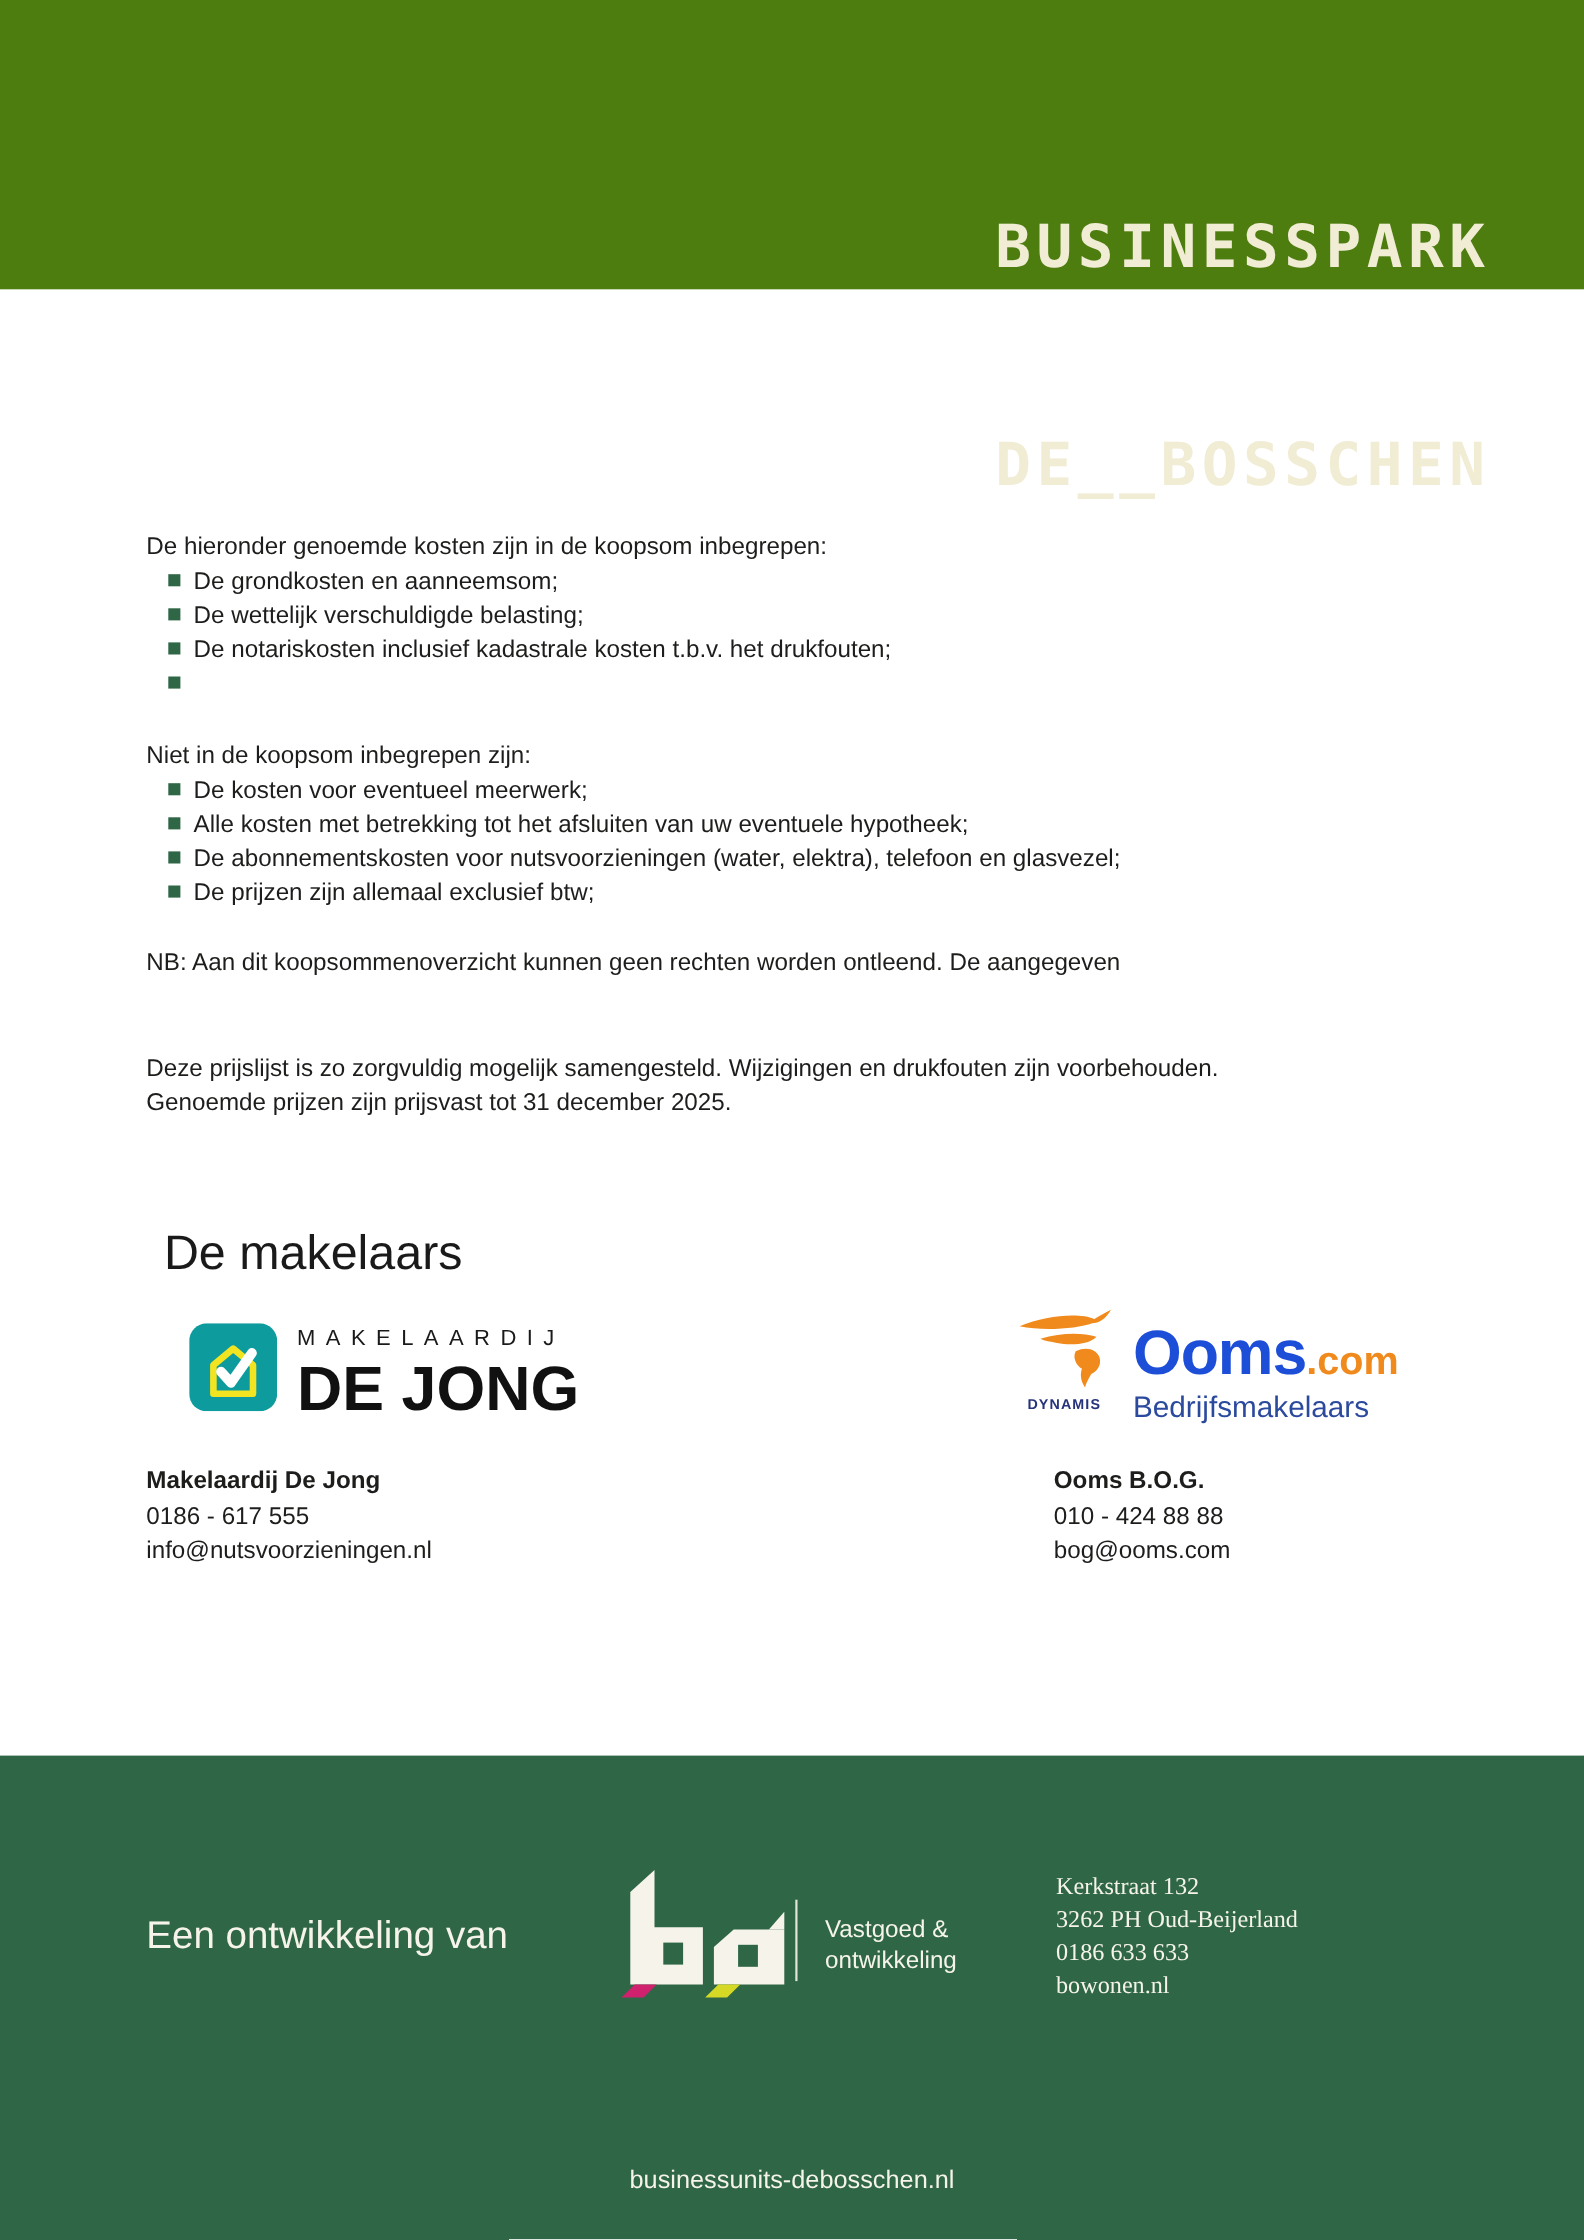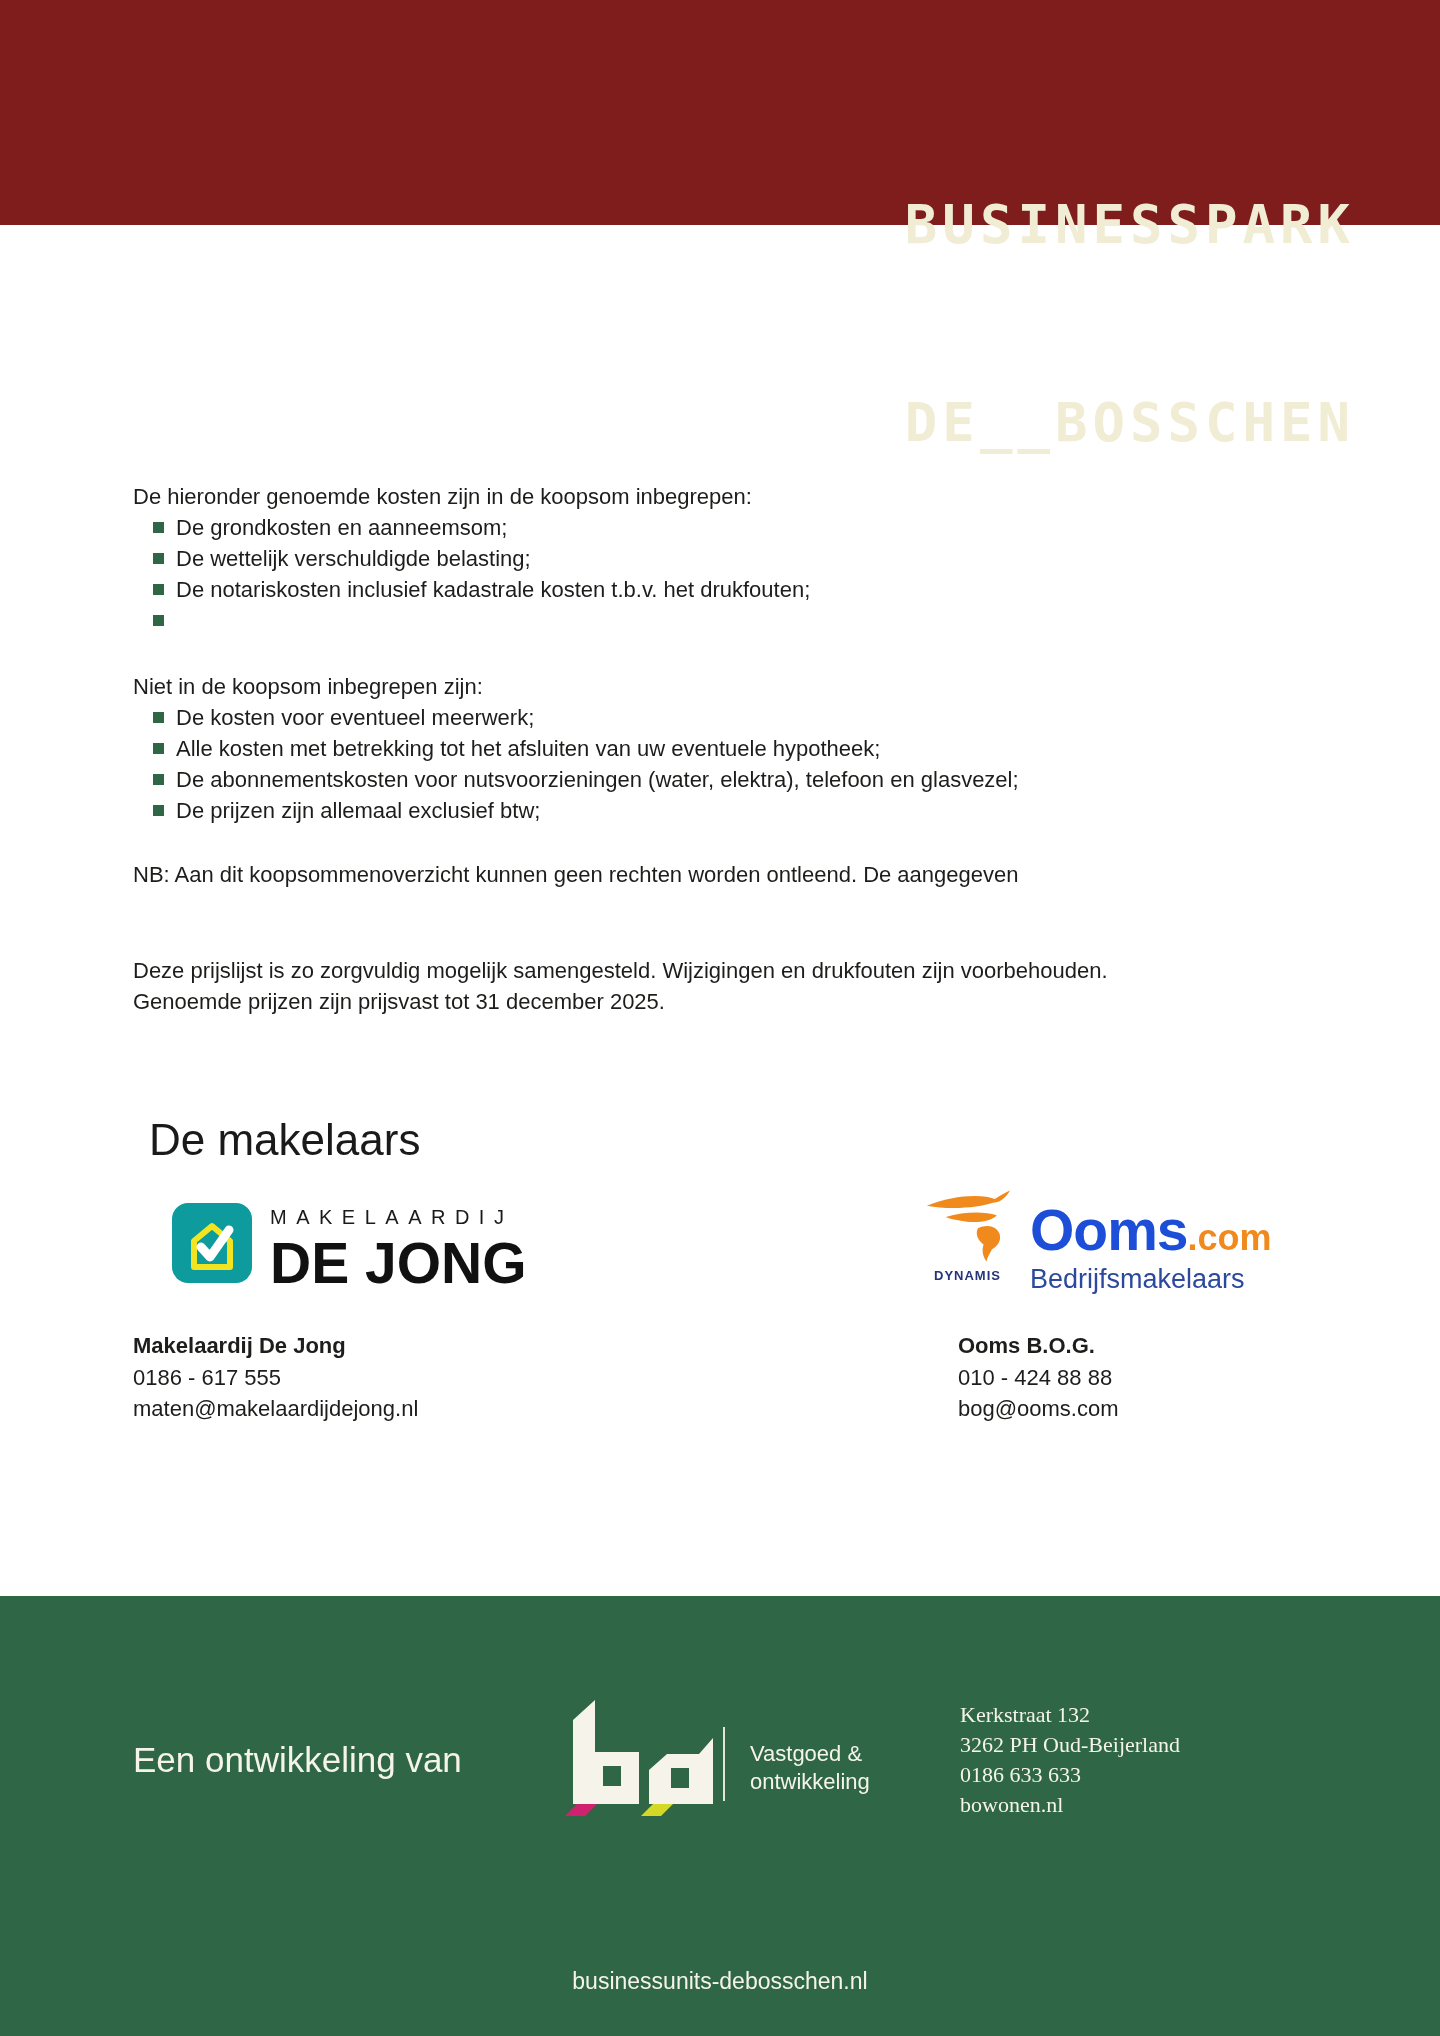--- a/index.html
+++ b/index.html
@@ -1,20 +1,20 @@
 <!DOCTYPE html>
 <html><head>
 <meta charset="utf-8">
 <style>
   html,body{margin:0;padding:0;background:#ffffff;}
   .page{position:relative;width:1440px;height:2036px;background:#ffffff;overflow:hidden;
         font-family:"Liberation Sans",sans-serif;color:#1d1d1b;margin:0 auto;}
 
   
-  .header{position:absolute;top:0;left:0;width:100%;height:225px;background:#7f1d1d;}
+  .header{position:absolute;top:0;left:0;width:100%;height:263px;background:#4d7c0f;}
   .brand{position:absolute;top:60px;right:85px;text-align:right;
          font-family:"DejaVu Sans Mono",monospace;font-weight:700;
          font-size:54px;line-height:66px;letter-spacing:5px;color:#F1ECD4;white-space:pre;}
 
   
   .block{position:absolute;left:133px;font-size:22px;line-height:31px;}
   #blk-included{top:481px;}
   #blk-excluded{top:671px;}
   #blk-nb{top:859px;}
   #blk-disclaimer{top:955px;}
@@ -149,21 +149,21 @@
         <span class="ooms-name">Ooms</span>
         <span class="ooms-com">.com</span>
       </div>
       <div class="ooms-sub">Bedrijfsmakelaars</div>
     </div>
   </div>
 
   <div class="contact" id="contact-dejong">
     <div class="name">Makelaardij De Jong</div>
     <div>0186 - 617 555</div>
-    <div>maten@makelaardijdejong.nl</div>
+    <div>info@nutsvoorzieningen.nl</div>
   </div>
   <div class="contact" id="contact-ooms">
     <div class="name">Ooms B.O.G.</div>
     <div>010 - 424 88 88</div>
     <div>bog@ooms.com</div>
   </div>
 
   <div class="footer"></div>
 
   <div class="dev-label">Een ontwikkeling van</div>

